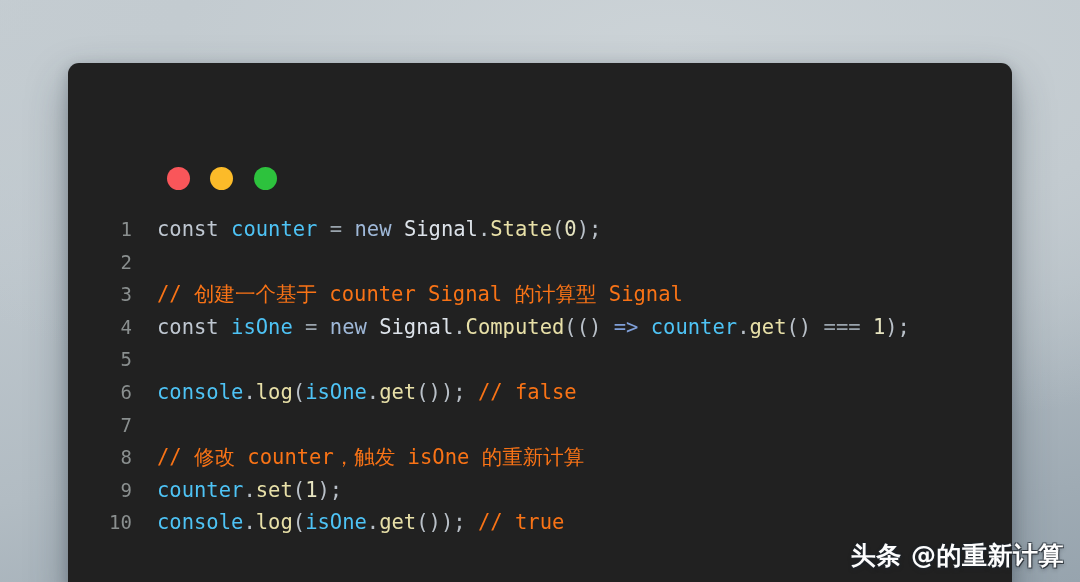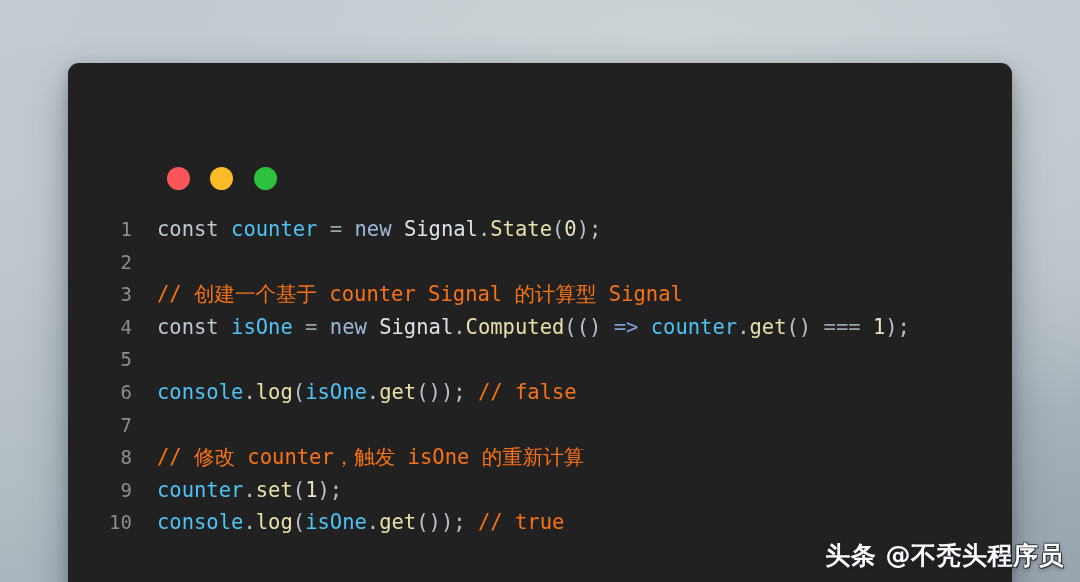--- a/index.html
+++ b/index.html
@@ -127,15 +127,15 @@
     <div id="titlebar">
       <span class="dot" id="dot-close"></span>
       <span class="dot" id="dot-min"></span>
       <span class="dot" id="dot-max"></span>
     </div>
 
     <div id="code-area"><span class="code-line"><span class="ln">1</span><span class="src"><span class="t-kw">const</span><span class="t-op"> </span><span class="t-var">counter</span><span class="t-op"> = </span><span class="t-new">new</span><span class="t-op"> </span><span class="t-cls">Signal</span><span class="t-punc">.</span><span class="t-fn">State</span><span class="t-punc">(</span><span class="t-num">0</span><span class="t-punc">);</span></span></span><span class="code-line"><span class="ln">2</span><span class="src"></span></span><span class="code-line"><span class="ln">3</span><span class="src"><span class="t-cmt">// 创建一个基于 counter Signal 的计算型 Signal</span></span></span><span class="code-line"><span class="ln">4</span><span class="src"><span class="t-kw">const</span><span class="t-op"> </span><span class="t-var">isOne</span><span class="t-op"> = </span><span class="t-new">new</span><span class="t-op"> </span><span class="t-cls">Signal</span><span class="t-punc">.</span><span class="t-fn">Computed</span><span class="t-punc">(()</span><span class="t-op"> </span><span class="t-arrow">=&gt;</span><span class="t-op"> </span><span class="t-var">counter</span><span class="t-punc">.</span><span class="t-fn">get</span><span class="t-punc">()</span><span class="t-op"> === </span><span class="t-num">1</span><span class="t-punc">);</span></span></span><span class="code-line"><span class="ln">5</span><span class="src"></span></span><span class="code-line"><span class="ln">6</span><span class="src"><span class="t-var">console</span><span class="t-punc">.</span><span class="t-fn">log</span><span class="t-punc">(</span><span class="t-var">isOne</span><span class="t-punc">.</span><span class="t-fn">get</span><span class="t-punc">());</span><span class="t-op"> </span><span class="t-cmt">// false</span></span></span><span class="code-line"><span class="ln">7</span><span class="src"></span></span><span class="code-line"><span class="ln">8</span><span class="src"><span class="t-cmt">// 修改 counter，触发 isOne 的重新计算</span></span></span><span class="code-line"><span class="ln">9</span><span class="src"><span class="t-var">counter</span><span class="t-punc">.</span><span class="t-fn">set</span><span class="t-punc">(</span><span class="t-num">1</span><span class="t-punc">);</span></span></span><span class="code-line"><span class="ln">10</span><span class="src"><span class="t-var">console</span><span class="t-punc">.</span><span class="t-fn">log</span><span class="t-punc">(</span><span class="t-var">isOne</span><span class="t-punc">.</span><span class="t-fn">get</span><span class="t-punc">());</span><span class="t-op"> </span><span class="t-cmt">// true</span></span></span></div>
 
   </div>
 
-  <div id="watermark">头条 @不秃头程序员</div>
+  <div id="watermark">头条 @的重新计算</div>
 
 </div>
 
 </body></html>

